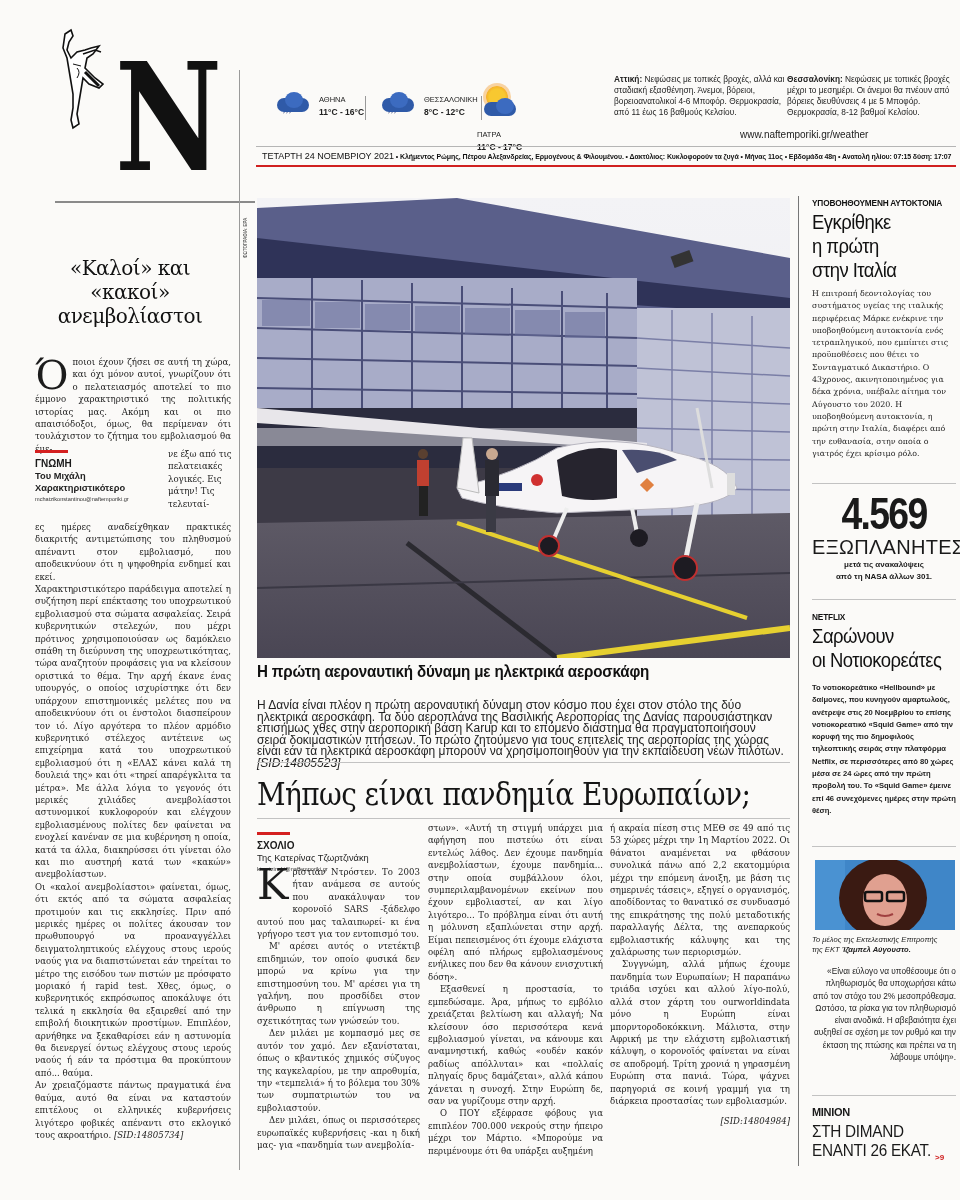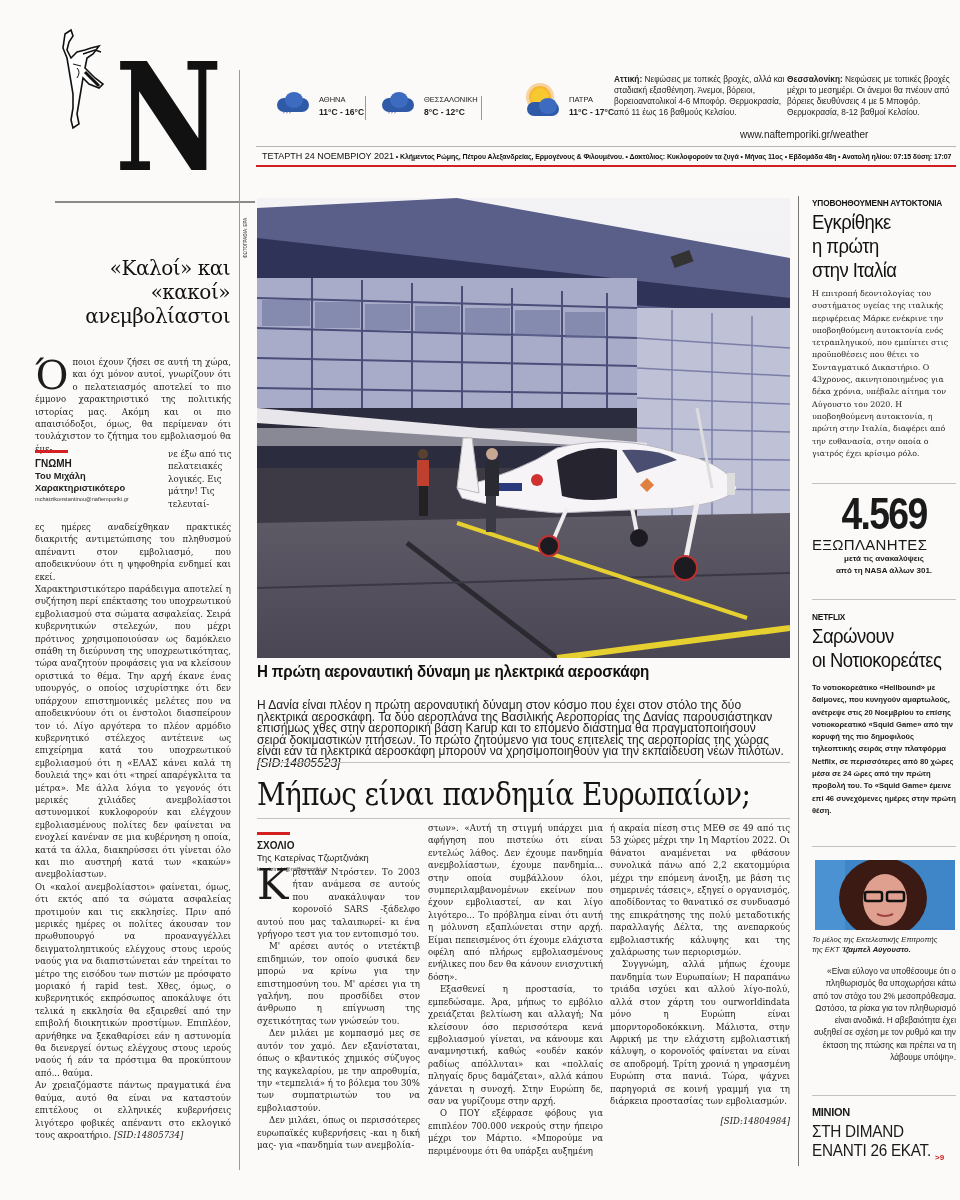--- a/index.html
+++ b/index.html
@@ -47,21 +47,21 @@
   .photo-title { left: 257px; top: 662px; font-family: "Liberation Sans", sans-serif; font-size: 16.5px; font-weight: bold; letter-spacing: -0.2px; color: #111; transform: scaleX(0.92); transform-origin: left; white-space: nowrap; }
   .photo-text { left: 257px; top: 688px; width: 530px; font-family: "Liberation Sans", sans-serif; font-size: 12px; line-height: 11.5px; color: #222; margin-top: 12px; }
   .sid { font-style: italic; }
 
   .hr-lite { height: 1px; background: #c2c2c2; }
 
   
   .big-head { left: 257px; top: 776px; font-family: "DejaVu Serif", serif; font-size: 31px; font-weight: normal; color: #151515; letter-spacing: -0.6px; white-space: nowrap; transform: scaleX(0.9); transform-origin: left; }
 
   
-  .op-head { left: 30px; top: 256px; width: 200px; text-align: right; font-family: "DejaVu Serif", serif; font-size: 20px; line-height: 24px; color: #111; letter-spacing: -0.5px; }
+  .op-head { left: 30px; top: 256px; width: 200px; text-align: center; font-family: "DejaVu Serif", serif; font-size: 20px; line-height: 24px; color: #111; letter-spacing: -0.5px; }
   .body-serif { font-family: "DejaVu Serif", serif; font-size: 8.6px; line-height: 12.4px; color: #1c1c1c; text-align: justify; }
   .op-text1 { left: 35px; top: 356px; width: 196px; }
   .dropcap-O { float: left; font-size: 40px; line-height: 34px; margin: 2px 4px 0 0; font-family: "DejaVu Serif", serif; }
   .byline-block { left: 35px; top: 450px; width: 120px; }
   .red-mark { width: 33px; height: 3px; background: #d42020; margin-bottom: 5px; }
   .by-label { font-family: "Liberation Sans", sans-serif; font-weight: bold; font-size: 10px; line-height: 12px; }
   .by-name { font-family: "Liberation Sans", sans-serif; font-size: 9.3px; line-height: 12px; font-weight: bold; color: #222; }
   .by-email { font-family: "Liberation Sans", sans-serif; font-size: 5.6px; line-height: 10px; color: #333; }
   .op-side { left: 168px; top: 448px; width: 64px; text-align: left; }
   .op-text2 { left: 35px; top: 521px; width: 196px; }
@@ -74,21 +74,21 @@
   .col-c { left: 610px; top: 822px; width: 180px; }
   .indent { text-indent: 12px; }
 
   
   .rc { left: 812px; width: 144px; }
   .kicker { font-family: "Liberation Sans", sans-serif; font-size: 9px; font-weight: bold; letter-spacing: -0.2px; color: #111; transform: scaleX(0.92); transform-origin: left; white-space: nowrap; }
   .rc-head { font-family: "Liberation Sans", sans-serif; font-size: 21px; line-height: 24px; color: #111; letter-spacing: -0.6px; transform: scaleX(0.88); transform-origin: left; white-space: nowrap; }
   .rc-body { font-family: "DejaVu Serif", serif; font-size: 7.9px; line-height: 12.3px; color: #222; }
   .rc-body-sans { font-family: "Liberation Sans", sans-serif; font-size: 8px; line-height: 12.3px; color: #222; font-weight: bold; }
   .big-number { font-family: "Liberation Sans", sans-serif; font-weight: bold; font-size: 44px; line-height: 44px; letter-spacing: -2px; text-align: center; transform: scaleX(0.85); }
-  .big-label { font-family: "Liberation Sans", sans-serif; font-size: 15px; text-align: left; letter-spacing: 0.3px; }
+  .big-label { font-family: "Liberation Sans", sans-serif; font-size: 20px; text-align: left; letter-spacing: 0.3px; }
   .big-sub { font-family: "Liberation Sans", sans-serif; font-size: 8px; font-weight: bold; text-align: center; line-height: 12px; }
   .portrait { left: 815px; top: 860px; width: 140px; height: 70px; background: #3a7ec0; overflow: hidden; }
   .caption { font-family: "Liberation Sans", sans-serif; font-style: italic; font-size: 7.6px; line-height: 10px; color: #222; }
   .minion-1 { font-family: "Liberation Sans", sans-serif; font-weight: bold; font-size: 11px; line-height: 19px; letter-spacing: -0.3px; }
   .minion-2 { font-family: "Liberation Sans", sans-serif; font-size: 17px; line-height: 19px; letter-spacing: -0.3px; transform: scaleX(0.9); transform-origin: left; white-space: nowrap; }
   .page-ref { left: 935px; top: 1153px; font-family: "Liberation Sans", sans-serif; font-size: 8px; color: #d02020; font-weight: bold; }
 </style>
 </head>
 <body>
 
@@ -123,21 +123,21 @@
     <div class="c1"></div>
       <div class="c2"></div>
       <div class="drops">′′′</div>
   </div>
   <div class="wtext">
     <div class="city">ΘΕΣΣΑΛΟΝΙΚΗ</div>
     <div class="temp">8°C - 12°C</div>
   </div>
 </div>
 <div class="abs wsep" style="left:481px;"></div>
-<div class="abs weather-city" style="left:525px;">
+<div class="abs weather-city" style="left:477px;flex-direction:column;">
   <div class="cloud">
     <div class="sun"></div>
       <div class="c1" style="top:10px;"></div>
       <div class="c2" style="top:6px;left:14px;"></div>
   </div>
   <div class="wtext">
     <div class="city">ΠΑΤΡΑ</div>
     <div class="temp">11°C - 17°C</div>
   </div>
 </div>

